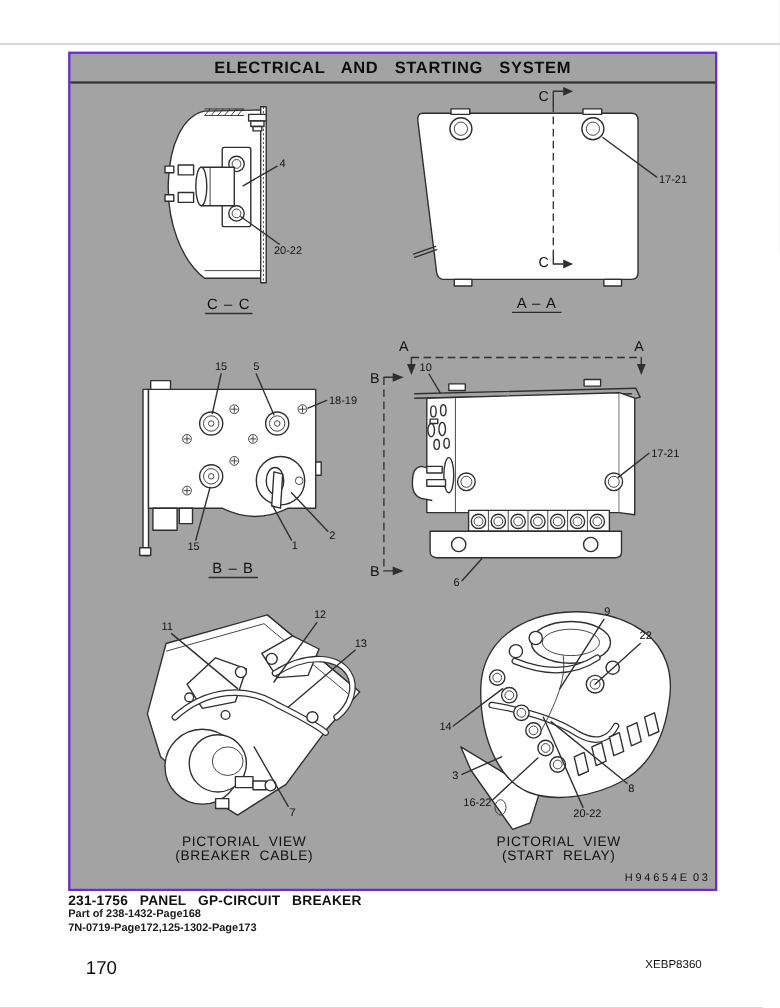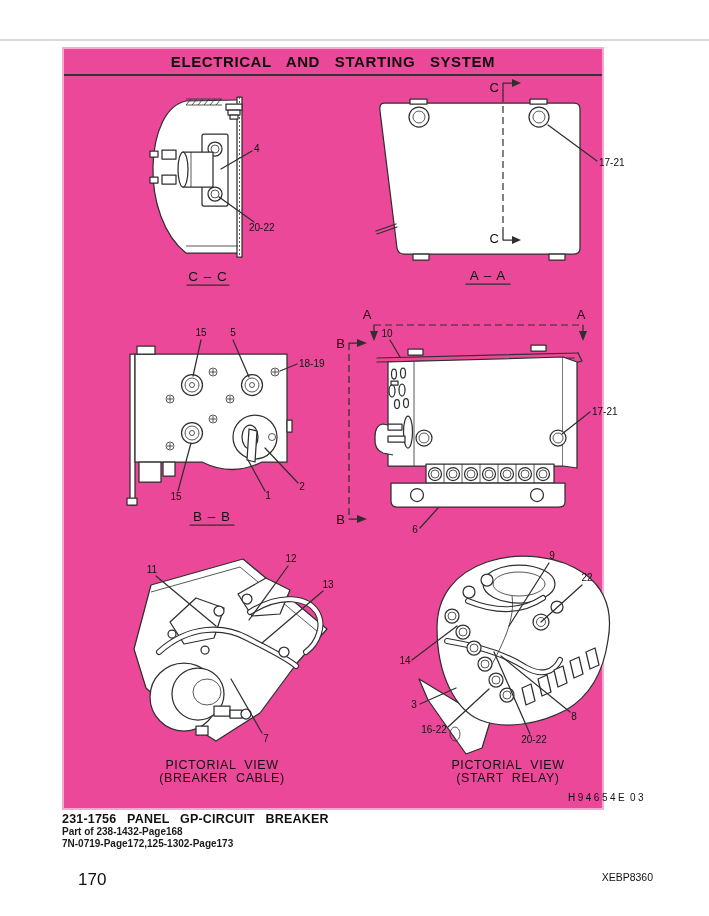--- a/index.html
+++ b/index.html
@@ -10,24 +10,24 @@
     color:#111;
     position:relative;
     overflow:hidden;
   }
   .scan-line {
     position:absolute; left:0; top:39px; width:709px; height:2px;
     background:#d9d9d9;
   }
   .frame {
     position:absolute; left:62px; top:47px;
-    width:542px; height:763px;
+    width:590px; height:763px;
     box-sizing:border-box;
-    border:2px solid #f9a8d4;
-    background:#ec4899;
+    border:2px solid #6d28d9;
+    background:#a3a3a3;
   }
   .frame-header {
     height:25px;
     border-bottom:2px solid #333;
     display:flex; align-items:center; justify-content:center;
   }
   .frame-header span {
     font-weight:bold; font-size:15px; letter-spacing:0.6px; word-spacing:10px;
     color:#0d0d0d;
   }
@@ -46,21 +46,21 @@
   svg .viewlabel { font-size:13.5px; letter-spacing:1px; }
   svg .caption   { font-size:12.5px; letter-spacing:0.6px; word-spacing:4px; }
   svg .stamp     { font-size:10px; letter-spacing:2.5px; }
   .title-block {
     position:absolute; left:62px; top:812px; width:590px; text-align:left;
     line-height:1.15;
   }
   .title-block .t1 { font-weight:bold; font-size:12.5px; word-spacing:7px; letter-spacing:0.2px; }
   .title-block .t2, .title-block .t3 { font-size:10px; color:#1a1a1a;font-weight:bold; }
   .page-num   { position:absolute; left:78px; top:870px; font-size:17px; }
-  .media-num  { position:absolute; right:56px; top:871px; font-size:10.5px; }
+  .media-num  { position:absolute; right:71px; top:871px; font-size:10.5px; }
 </style>
 </head>
 <body>
 
 <div class="scan-line"></div>
 
 <div class="frame">
   <div class="frame-header">
     <span>ELECTRICAL AND STARTING SYSTEM</span>
   </div>

